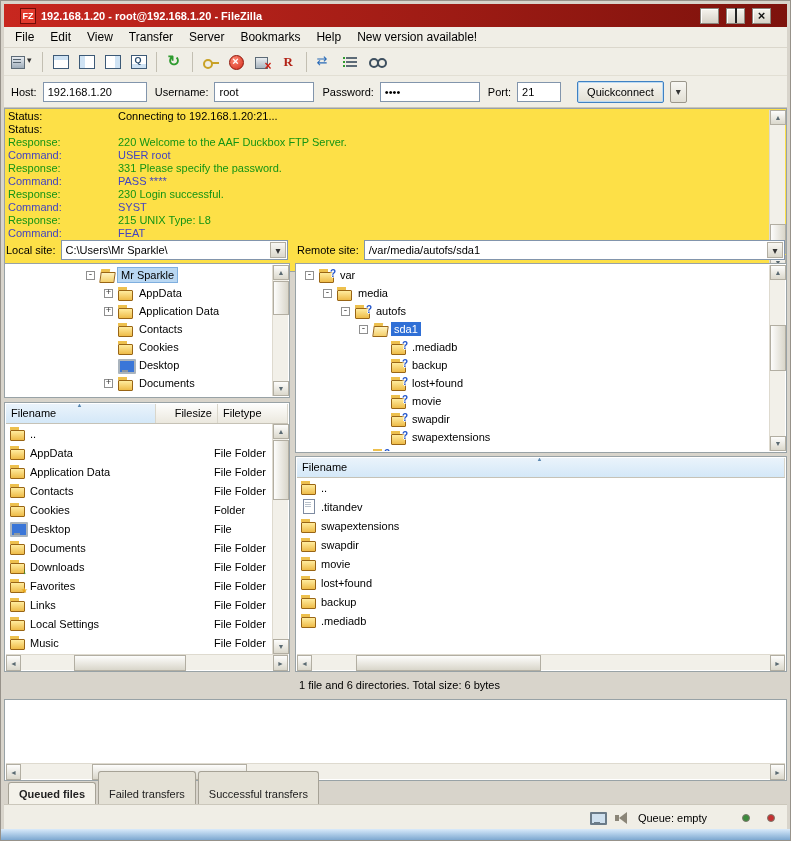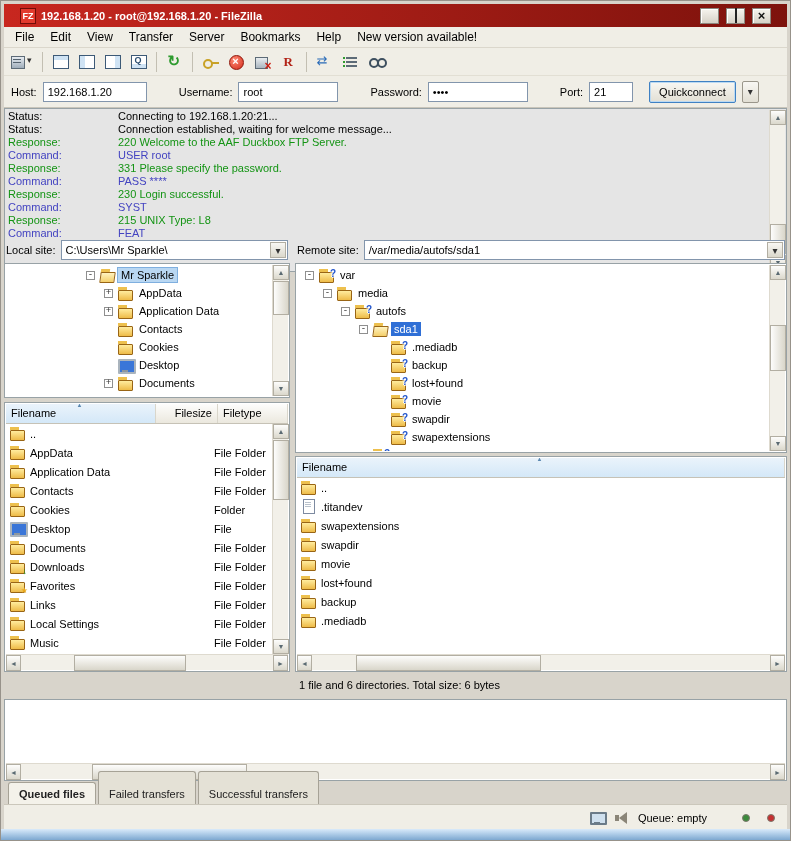--- a/index.html
+++ b/index.html
@@ -55,31 +55,31 @@
   .tb-compare-directories::before{content:"⇄";position:absolute;left:1px;top:-1px;font-size:13px;color:#2b6cb8}
   .tb-synchronized-browsing::before{content:"";position:absolute;left:4px;top:3px;width:11px;height:2px;background:#5d6b77;box-shadow:0 4px 0 #5d6b77,0 8px 0 #5d6b77}
   .tb-synchronized-browsing::after{content:"";position:absolute;left:1px;top:3px;width:2px;height:2px;background:#2e9b2e;box-shadow:0 4px 0 #2e9b2e,0 8px 0 #2e9b2e}
   .tb-find-files::before{content:"";position:absolute;left:1px;top:4px;width:6px;height:6px;border:2px solid #3d4f5f;border-radius:50%}
   .tb-find-files::after{content:"";position:absolute;left:9px;top:4px;width:6px;height:6px;border:2px solid #3d4f5f;border-radius:50%}
 
   
   .quickbar{position:absolute;left:3px;top:75px;right:3px;height:32px;background:#f0eee6;
     border-bottom:1px solid #c9c5ba;display:flex;align-items:center;padding:0 7px;gap:6px}
   .qlabel{white-space:nowrap}
-  .qlabel.sp{margin-left:26px}
+  .qlabel.sp{margin-left:2px}
   .qinput{height:20px;border:1px solid #8295ac;padding:2px 4px;font-size:11px;background:#fff}
   .w-host{width:104px}.w-user{width:100px}.w-pass{width:100px}.w-port{width:44px}
   .qc-btn{margin-left:10px;height:22px;padding:0 9px;background:linear-gradient(180deg,#f8f7f3,#e2dfd4);
     border:1px solid #3f81c3;box-shadow:inset 0 0 0 1px #bcdaf2;border-radius:2px;display:flex;align-items:center}
   .qc-drop{width:17px;height:22px;background:linear-gradient(180deg,#f8f7f3,#e2dfd4);border:1px solid #9a968b;
     border-radius:2px;display:flex;align-items:center;justify-content:center}
   .qc-drop::before{content:"▾";font-size:10px;color:#333}
 
   
-  .log{position:absolute;left:3px;top:107px;right:3px;height:164px;background:#e5e5e5;border:1px solid #98a2a6;overflow:hidden}
+  .log{position:absolute;left:3px;top:107px;right:3px;height:164px;background:#fde047;border:1px solid #98a2a6;overflow:hidden}
   .log-lines{position:absolute;left:3px;top:1px;right:18px;bottom:0;overflow:hidden}
   .log-line{display:flex;line-height:13px;white-space:nowrap}
   .log-label{width:110px;flex:none}
   .log-line.status{color:var(--log-status)}
   .log-line.command{color:var(--log-command)}
   .log-line.response{color:var(--log-response)}
 
   
   .vscroll{position:absolute;top:1px;right:1px;bottom:1px;width:16px;background:#f2f0e9;border-left:1px solid #dedacf}
   .hscroll{position:absolute;left:1px;right:1px;bottom:1px;height:16px;background:#f2f0e9;border-top:1px solid #dedacf}
@@ -282,21 +282,20 @@
   </div>
 
   <div class="log">
     <div class="log-lines" id="log-lines">
         <div class="log-line status">
           <span class="log-label">Status:</span>
           <span class="log-text">Connecting to 192.168.1.20:21...</span>
         </div>
         <div class="log-line status">
           <span class="log-label">Status:</span>
-          <span class="log-text">Connection established, waiting for welcome message...</span>
         </div>
         <div class="log-line response">
           <span class="log-label">Response:</span>
           <span class="log-text">220 Welcome to the AAF Duckbox FTP Server.</span>
         </div>
         <div class="log-line command">
           <span class="log-label">Command:</span>
           <span class="log-text">USER root</span>
         </div>
         <div class="log-line response">

